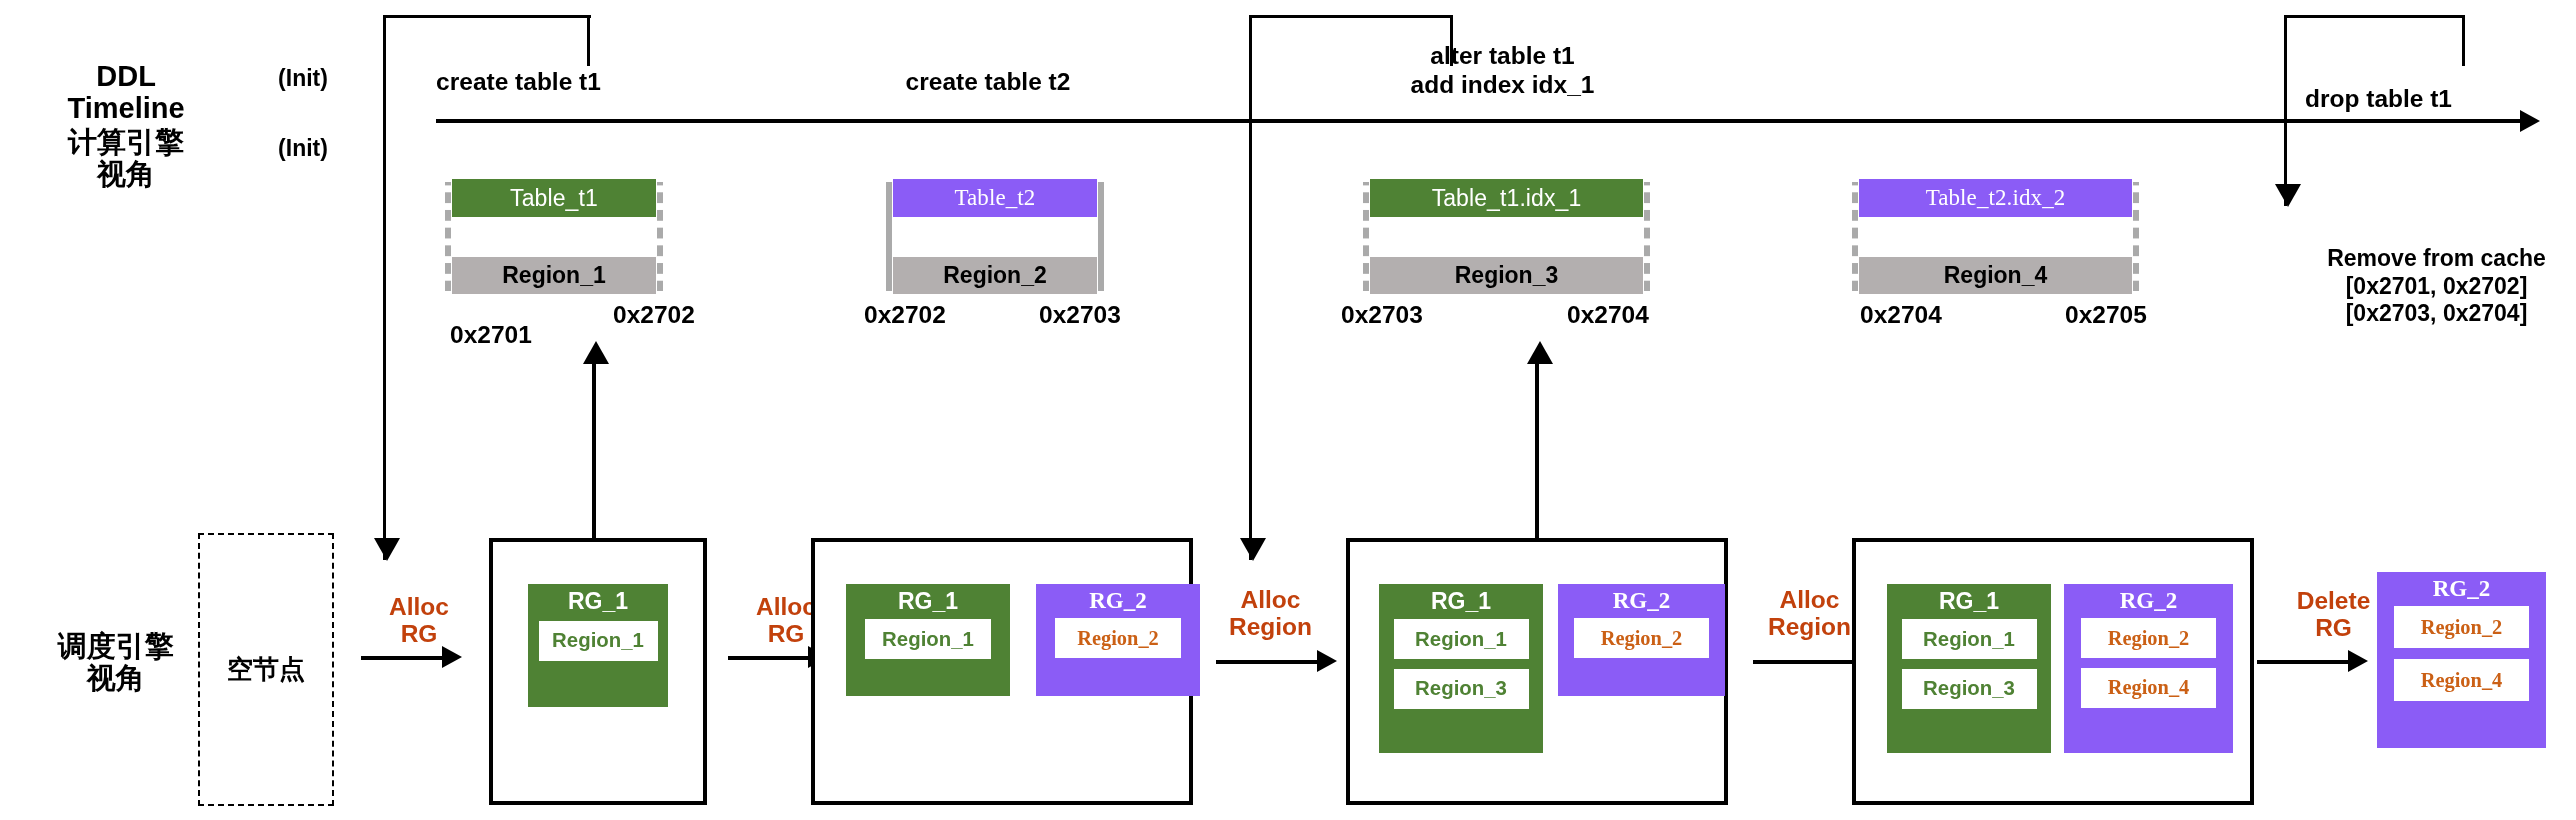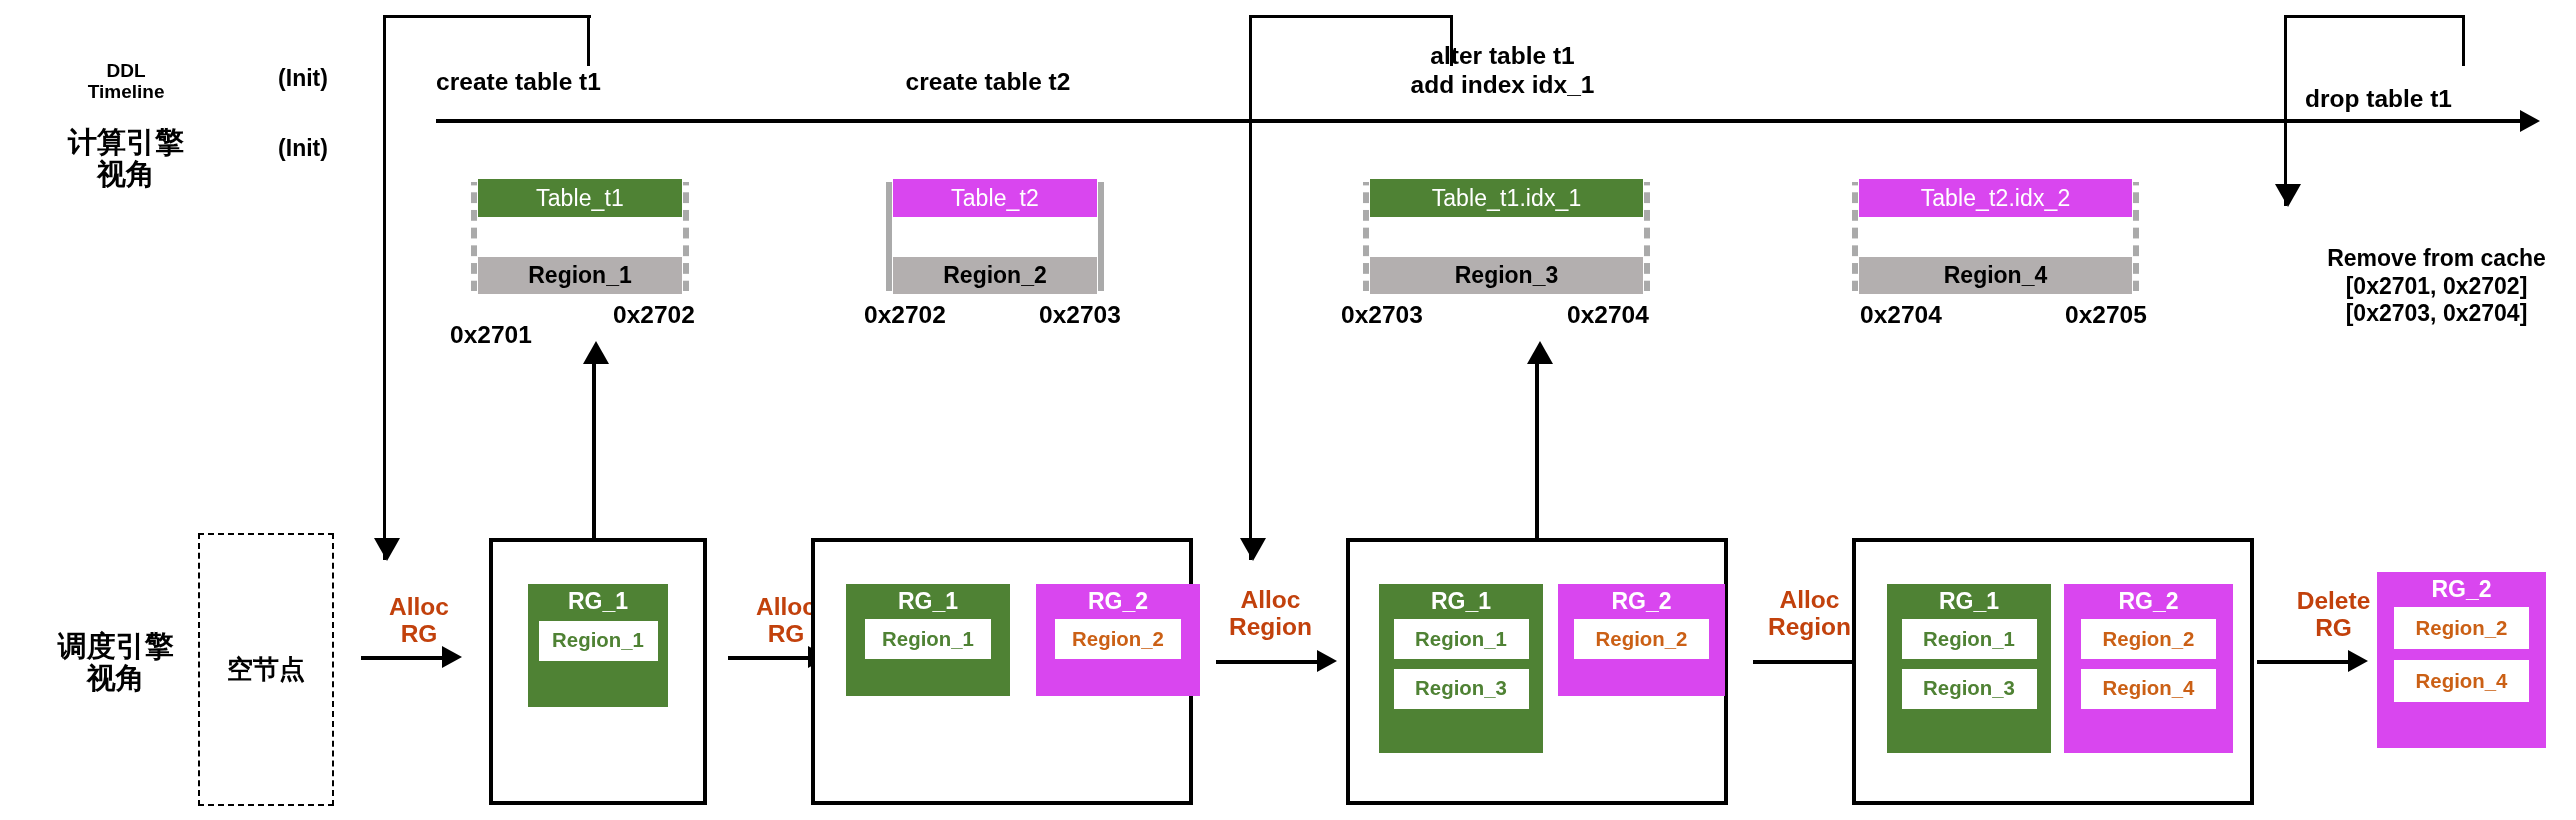--- a/index.html
+++ b/index.html
@@ -39,21 +39,21 @@
 
   
   .row-label {
     position:absolute;
     font-weight:bold;
     text-align:center;
     line-height:1.12;
     color:#000;
     white-space:pre-line;
   }
-  .lbl-ddl      { left:13.6px;  top:60px;  width:225px; font-size:19px; }
+  .lbl-ddl      { left:13.6px;  top:60px;  width:225px; font-size:29px; }
   .lbl-compute  { left:13.6px;  top:126px; width:225px; font-size:29px; }
   .lbl-sched    { left:6.8px;  top:630px; width:218px; font-size:29px; }
 
   .init-tag {
     position:absolute; font-size:23px; font-weight:bold; color:#000;
     text-align:center; width:102px;
   }
 
   
   .tl-caption {
@@ -114,21 +114,21 @@
   .rg .rg-title {
     width:100%; text-align:center; color:#fff;
     font-size:23px; font-weight:bold; padding-top:4.1px;
   }
   .rg .chip {
     background:#fff; font-size:20.4px; font-weight:bold;
     text-align:center; display:flex; align-items:center;
     justify-content:center;
   }
   .green { background:#4f8234; }
-  .orange { background:#d946ef; }
+  .orange { background:#8b5cf6;font-family:Liberation Serif, serif; }
   .chip-green { color:#4f8234; }
   .chip-orange { color:#cb6015; }
 
   .op-label {
     position:absolute; color:#c2410c; font-weight:bold;
     font-size:24.5px; text-align:center; line-height:1.12;
     white-space:pre-line;
   }
 </style>
 </head>
@@ -164,21 +164,21 @@
   <div class="hline-thin" style="left:1249px; top:15px; width:204px;"></div>
   <div class="vline-thin" style="left:1450px; top:15px; height:51px;"></div>
   <div class="arrow-down" style="left:1240px; top:538px;"></div>
 
   <div class="vline-thin" style="left:2284px; top:15px; height:191px;"></div>
   <div class="hline-thin" style="left:2284px; top:15px; width:181px;"></div>
   <div class="vline-thin" style="left:2462px; top:15px; height:51px;"></div>
   <div class="vline-thin" style="left:2284px; top:120px; height:85px;"></div>
   <div class="arrow-down" style="left:2275px; top:184px;"></div>
 
-  <div class="tblcard" style="left:478px; top:179px; width:204px; height:135px;">
+  <div class="tblcard" style="left:452px; top:179px; width:204px; height:135px;">
     <div class="head green">Table_t1</div>
     <div class="body"></div>
     <div class="region">Region_1</div>
     <div class="rail" style="left:-6.8px;"></div>
     <div class="rail" style="right:-6.8px;"></div>
   </div>
   <div class="ver-label" style="left:450px; top:301px;margin-top:20px;">0x2701</div>
   <div class="ver-label" style="left:613px; top:301px;">0x2702</div>
 
   <div class="tblcard" style="left:893px; top:179px; width:204px; height:114px;">

